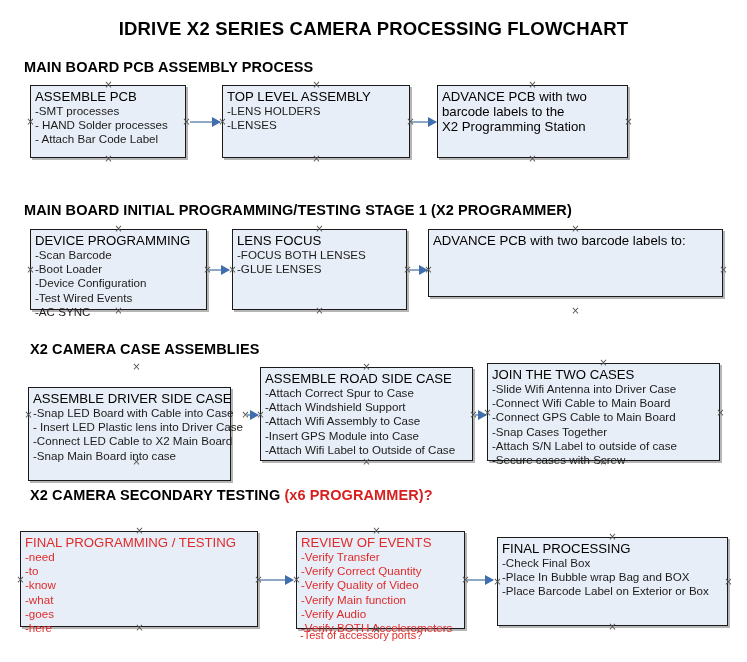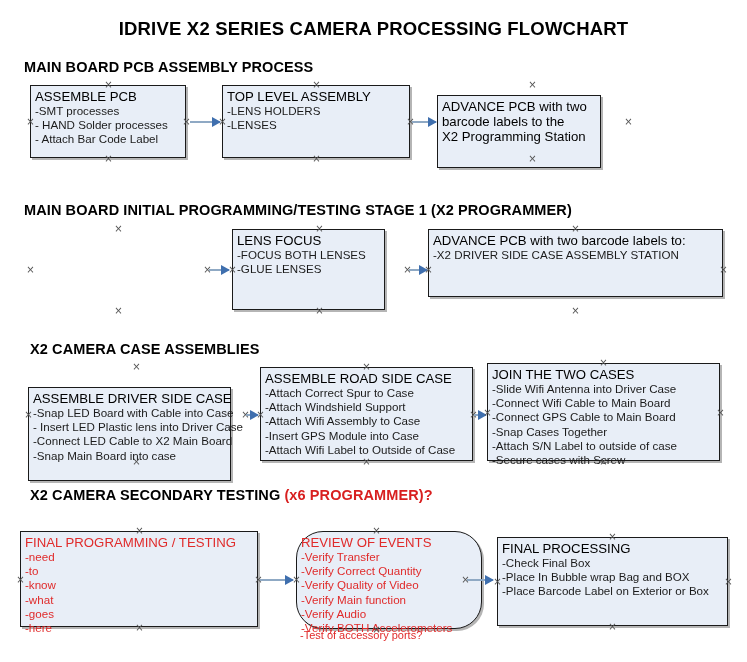--- a/index.html
+++ b/index.html
@@ -79,64 +79,73 @@
   </div>
   <div class="hx" style="left:312px;top:80px;"></div>
   <div class="hx" style="left:312px;top:154px;"></div>
   <div class="hx" style="left:218px;top:117px;"></div>
   <div class="hx" style="left:406px;top:117px;"></div>
 
   <div class="conn" style="left:412px;top:121px;width:24px;">
     <span class="arrow"></span>
   </div>
 
-  <div class="box" style="left:437px;top:95px;width:164px;height:73px;">
+  <div class="box" style="left:437px;top:85px;width:191px;height:73px;">
     <div class="box-inner">
       <div class="bx-title">ADVANCE PCB with two</div>
       <div class="bx-title">barcode labels to the</div>
       <div class="bx-title"> X2 Programming Station</div>
     </div>
   </div>
   <div class="hx" style="left:528px;top:80px;"></div>
   <div class="hx" style="left:528px;top:154px;"></div>
   <div class="hx" style="left:624px;top:117px;"></div>
 
   <div class="section-head" style="left:24px;top:202px;">
     <span>MAIN BOARD INITIAL PROGRAMMING/TESTING STAGE 1 (X2 PROGRAMMER)</span>
   </div>
 
+  <div class="box" style="left:30px;top:229px;width:177px;height:81px;">
+    <div class="box-inner">
+      <div class="bx-title">DEVICE PROGRAMMING</div>
+      <div class="bx-line">-Scan Barcode</div>
+      <div class="bx-line">-Boot Loader</div>
+      <div class="bx-line">-Device Configuration</div>
+      <div class="bx-line">-Test Wired Events</div>
+      <div class="bx-line">-AC SYNC</div>
+    </div>
+  </div>
   <div class="hx" style="left:114px;top:224px;"></div>
   <div class="hx" style="left:114px;top:306px;"></div>
   <div class="hx" style="left:26px;top:265px;"></div>
   <div class="hx" style="left:203px;top:265px;"></div>
 
   <div class="conn" style="left:209px;top:269px;width:20px;">
     <span class="arrow"></span>
   </div>
 
-  <div class="box" style="left:232px;top:229px;width:153px;height:81px;">
+  <div class="box" style="left:232px;top:229px;width:175px;height:81px;">
     <div class="box-inner">
       <div class="bx-title">LENS FOCUS</div>
       <div class="bx-line">-FOCUS BOTH LENSES</div>
       <div class="bx-line">-GLUE LENSES</div>
     </div>
   </div>
   <div class="hx" style="left:315px;top:224px;"></div>
   <div class="hx" style="left:315px;top:306px;"></div>
   <div class="hx" style="left:228px;top:265px;"></div>
   <div class="hx" style="left:403px;top:265px;"></div>
 
   <div class="conn" style="left:409px;top:269px;width:18px;">
     <span class="arrow"></span>
   </div>
 
   <div class="box" style="left:428px;top:229px;width:295px;height:68px;">
     <div class="box-inner">
       <div class="bx-title">ADVANCE PCB with two barcode labels to:</div>
-      <div class="bx-line">-X2 DRIVER  SIDE  CASE  ASSEMBLY STATION</div>
     </div>
   </div>
   <div class="hx" style="left:571px;top:224px;"></div>
   <div class="hx" style="left:571px;top:306px;"></div>
   <div class="hx" style="left:424px;top:265px;"></div>
   <div class="hx" style="left:719px;top:265px;"></div>
 
   <div class="section-head" style="left:30px;top:341px;">
     <span>X2 CAMERA CASE ASSEMBLIES</span>
   </div>
@@ -211,21 +220,21 @@
   </div>
   <div class="hx" style="left:135px;top:526px;"></div>
   <div class="hx" style="left:135px;top:623px;"></div>
   <div class="hx" style="left:16px;top:575px;"></div>
   <div class="hx" style="left:254px;top:575px;"></div>
 
   <div class="conn" style="left:260px;top:579px;width:33px;">
     <span class="arrow"></span>
   </div>
 
-  <div class="box red" style="left:296px;top:531px;width:186px;height:98px;border-radius:27px;">
+  <div class="box red" style="left:296px;top:531px;width:169px;height:98px;">
     <div class="box-inner">
       <div class="bx-title">REVIEW OF EVENTS</div>
       <div class="bx-line">-Verify Transfer</div>
       <div class="bx-line">-Verify Correct Quantity</div>
       <div class="bx-line">-Verify Quality of Video</div>
       <div class="bx-line">-Verify Main function</div>
       <div class="bx-line">-Verify Audio</div>
       <div class="bx-line">-Verify BOTH Accelerometers</div>
     </div>
   </div>

